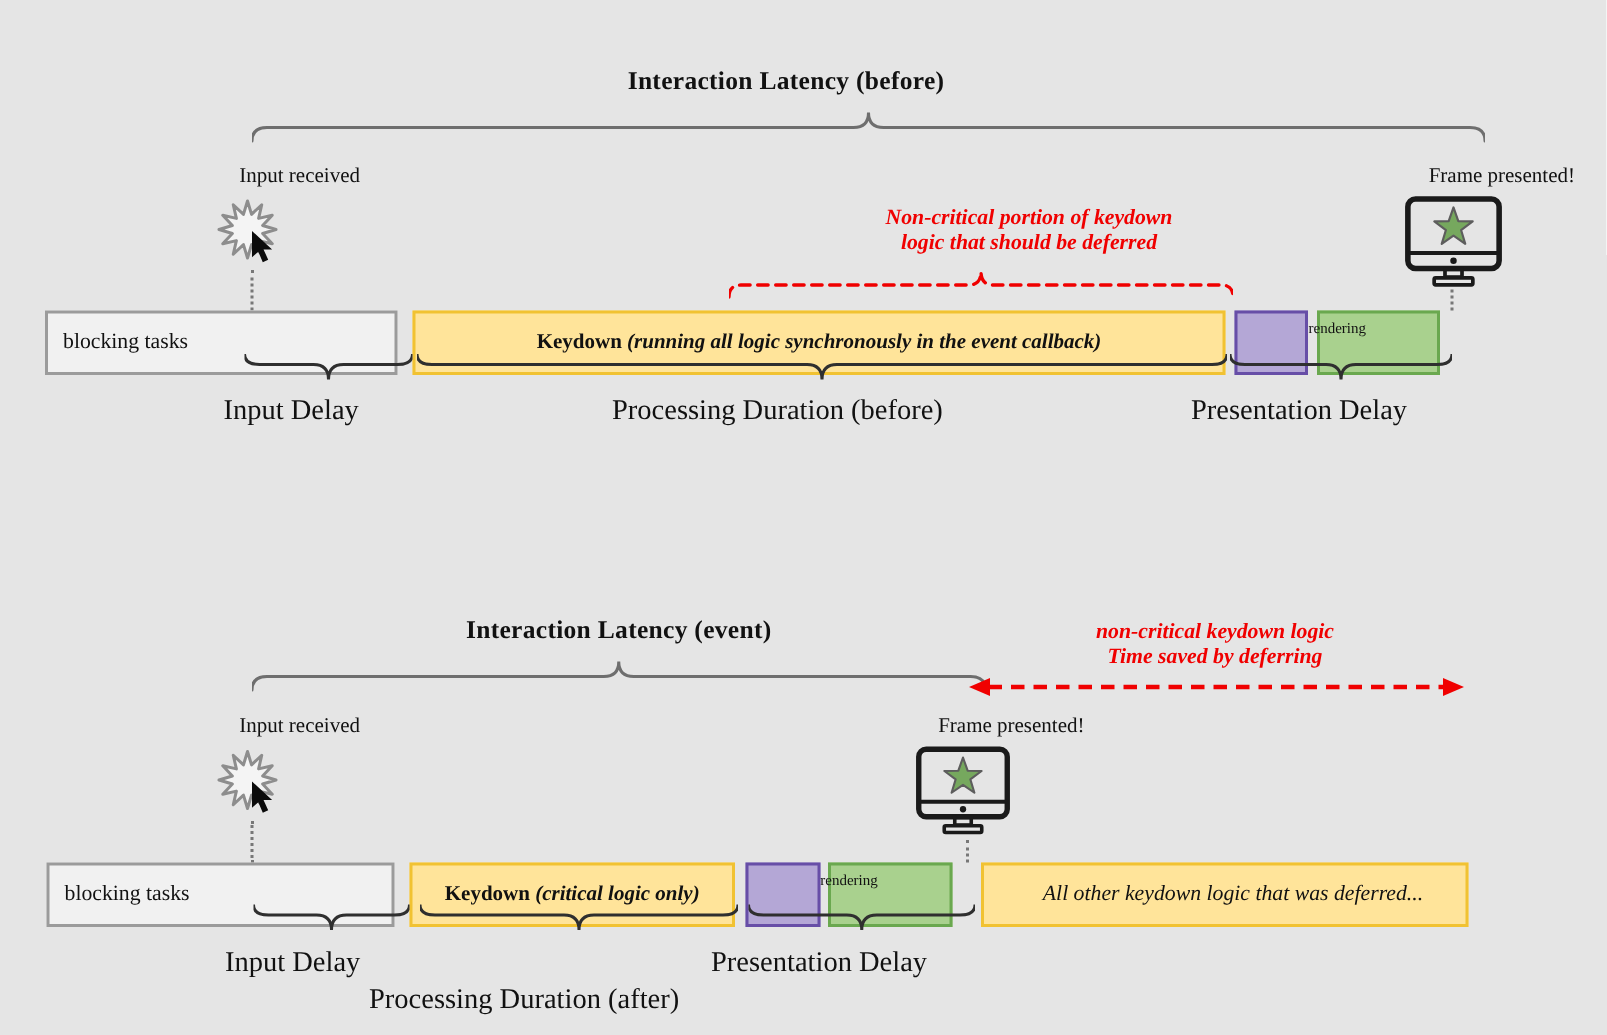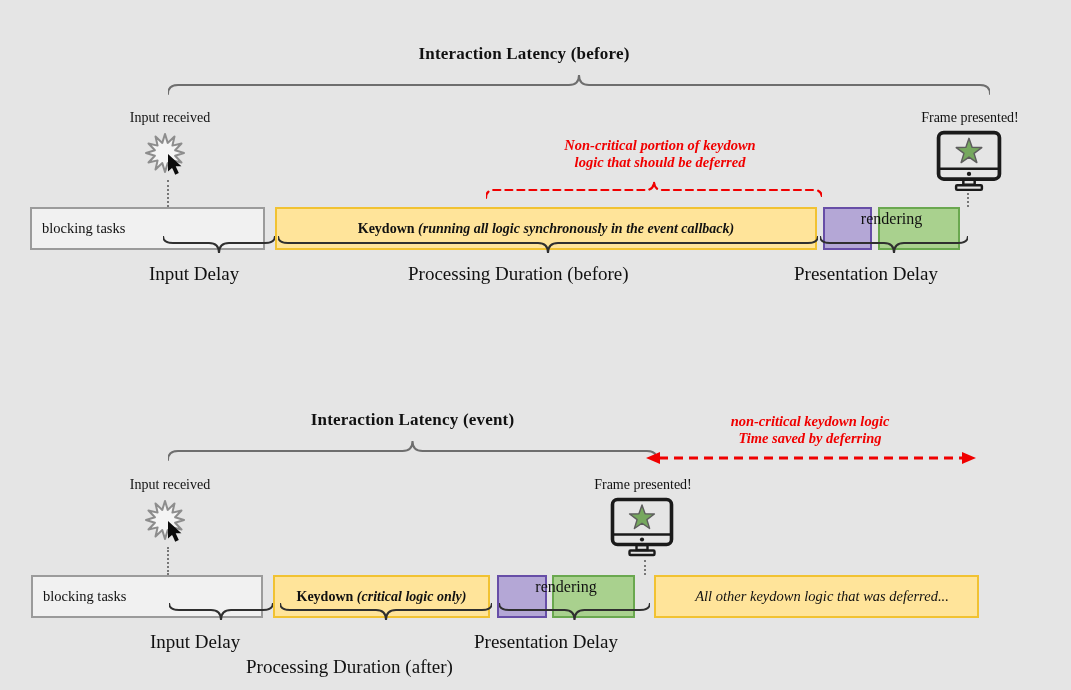--- a/index.html
+++ b/index.html
@@ -3,35 +3,35 @@
 <meta charset="utf-8">
 <style>
   html,body{margin:0;padding:0;background:#fff;}
   .canvas{
     position:relative;width:1071px;height:690px;background:#e5e5e5;
     font-family:Liberation Serif, serif;color:#111;overflow:hidden;
   }
   .abs{position:absolute;}
   .title{font-weight:bold;font-size:17px;text-align:center;letter-spacing:.2px;}
   .small-label{font-size:19px;text-align:left;white-space:nowrap;}
-  .io-label{font-size:14px;text-align:center;white-space:nowrap;}
+  .io-label{font-size:14px;text-align:right;white-space:nowrap;}
   .red-note{color:var(--red);font-weight:bold;font-style:italic;font-size:14.5px;
     text-align:center;line-height:17px;white-space:nowrap;}
   .bar{
     box-sizing:border-box;height:43px;border:2px solid;display:flex;align-items:center;
     justify-content:center;font-size:14px;white-space:nowrap;
   }
   .bar-gray{background:var(--gray-fill);border-color:var(--gray-border);justify-content:flex-start;padding-left:10px;font-size:14.5px;}
   .bar-yellow{background:var(--yellow-fill);border-color:var(--yellow-border);font-weight:bold;}
   .bar-yellow .it{font-style:italic;}
   .bar-yellow-plain{background:var(--yellow-fill);border-color:var(--yellow-border);font-style:italic;font-size:14.5px;padding-left:11px;}
   .bar-purple{background:var(--purple-fill);border-color:var(--purple-border);}
   .bar-green{background:var(--green-fill);border-color:var(--green-border);}
   .rendering-label{height:24px;display:flex;align-items:center;justify-content:center;
-    font-size:16px;z-index:3;pointer-events:none;}
+    font-size:10px;z-index:3;pointer-events:none;}
   .dotted-v{width:0;border-left:2px dotted #777;}
   .brace{stroke:#6e6e6e;stroke-width:2;fill:none;stroke-linecap:round;}
   .brace-dark{stroke:#2f2f2f;}
   .brace-red{stroke:var(--red);stroke-width:2.2;fill:none;stroke-linecap:round;stroke-dasharray:7 5;}
   .arrow-red-line{stroke:var(--red);stroke-width:3;stroke-dasharray:9 6;}
   .arrow-red-head{fill:var(--red);}
   .monitor-line{stroke:#1a1a1a;fill:none;}
   .star{fill:var(--star-green);stroke:#5d5d5d;stroke-width:1.4;stroke-linejoin:round;}
   .burst{fill:#f4f4f4;stroke:#8d8d8d;stroke-width:2;stroke-linejoin:round;}
   .cursor{fill:#0b0b0b;}
@@ -49,21 +49,21 @@
 
   <div class="abs io-label" style="left:100px;top:110px;width:140px;">Input received</div>
 
   <svg class="abs" style="left:140px;top:128px;" width="56" height="56" viewBox="0 0 56 56">
     <polygon class="burst" points="44,25 35.1,27.7 41.5,34.5 32.4,32.4 34.5,41.5 27.7,35.1 25,44 22.3,35.1 15.5,41.5 17.6,32.4 8.5,34.5 14.9,27.7 6,25 14.9,22.3 8.5,15.5 17.6,17.6 15.5,8.5 22.3,14.9 25,6 27.7,14.9 34.5,8.5 32.4,17.6 41.5,15.5 35.1,22.3"></polygon>
     <polygon class="cursor" points="28,26 28,43.5 32.2,39.8 35.2,46.8 38.8,45.1 35.7,38.3 41.4,38.3"></polygon>
   </svg>
 
   <div class="abs dotted-v" style="left:167px;top:180px;height:27px;"></div>
 
-  <div class="abs red-note" style="left:490px;top:137px;width:340px;">
+  <div class="abs red-note" style="left:516px;top:137px;width:340px;">
     <div>Non-critical portion of keydown</div>
     <div>logic that should be deferred</div>
   </div>
 
   <svg class="abs" style="left:486px;top:179px;" width="336" height="22">
     <path class="brace-red" d="M0,19 Q0,11 8,11 L160,11 Q168,11 168,2 Q168,11 176,11 L328,11 Q336,11 336,19"></path>
   </svg>
 
   <div class="abs io-label" style="left:890px;top:110px;width:160px;">Frame presented!</div>
 

